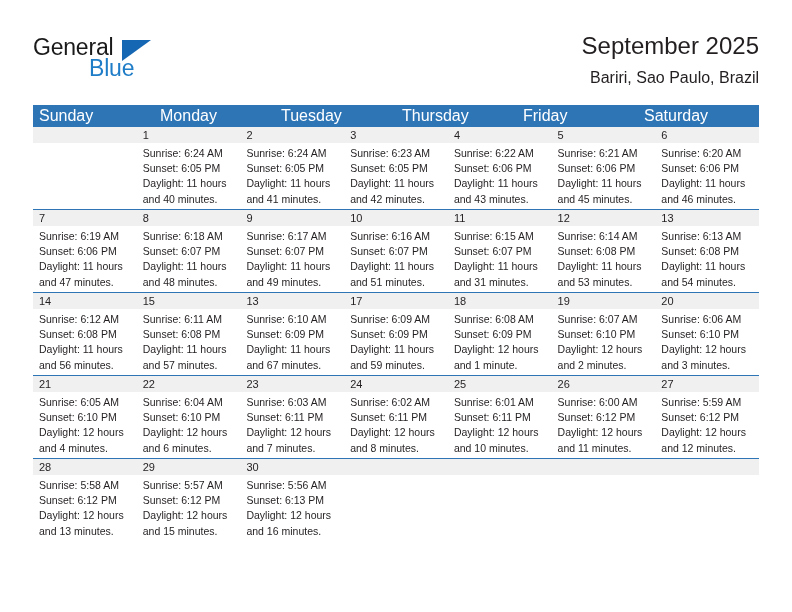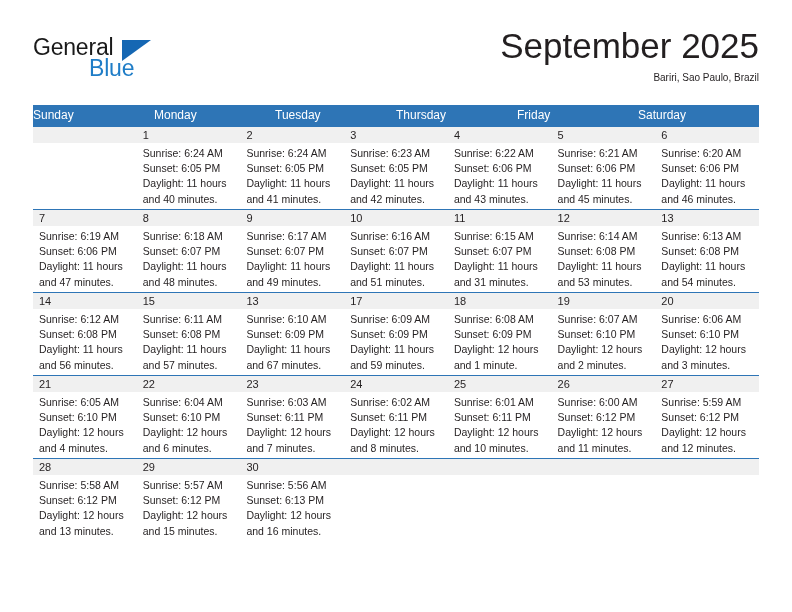--- a/index.html
+++ b/index.html
@@ -65,27 +65,27 @@
     font-family: "Liberation Sans", sans-serif;
   }
 
   .title-block {
     position: absolute;
     right: 0;
     top: 0;
     text-align: right;
   }
   .cal-title {
-    font-size: 35px;
+    font-size: 24px;
     color: #231f20;
     line-height: 32px;
     white-space: nowrap;
   }
   .cal-subtitle {
-    font-size: 10px;
+    font-size: 16px;
     color: #231f20;
     line-height: 20px;
     margin-top: 6px;
     white-space: nowrap;
   }
 
   
   .calendar {
     position: absolute;
     left: 33px;
@@ -94,23 +94,24 @@
   }
 
   .dow-row {
     display: flex;
     background: #31749c;
     background: #2e75b6;
     height: 21px;
   }
   .dow {
     flex: 1 1 0;
-    font-size: 12px;
+    font-size: 16px;
     color: #ffffff;
     line-height: 21px;
+    padding-left: 6px;
     box-sizing: border-box;
     white-space: nowrap;
   }
 
   .week {
     position: relative;
     border-top: 1.5px solid #2e75b6;
   }
   .week:first-of-type {
     border-top: none;

